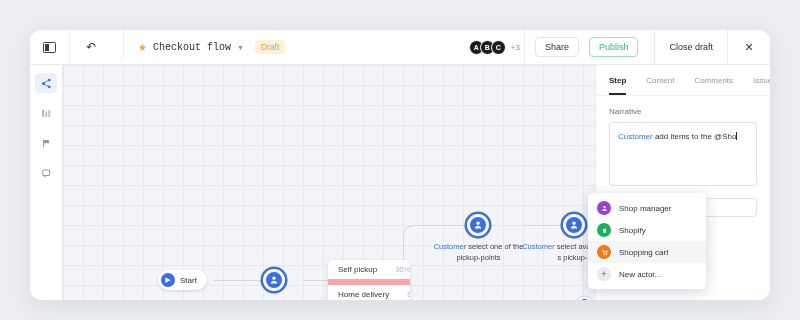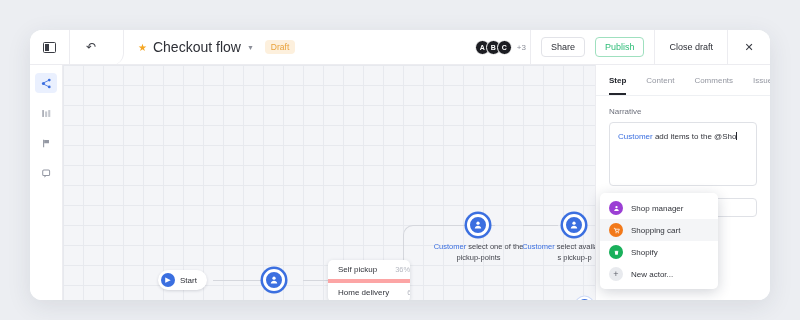--- a/index.html
+++ b/index.html
@@ -42,21 +42,21 @@
   .tab-notch {
     height: 35px; width: 12px;
     border-right: 1px solid #ececf0;
     border-radius: 0 0 14px 0;
   }
   .doc-title {
     display: flex; align-items: center; gap: 6px;
     padding-left: 14px; height: 35px;
   }
   .star { color: #f5a623; font-size: 10px; }
-  .doc-name { font-size: 14px; color: #2d2f36; }
+  .doc-name { font-size: 10px; color: #2d2f36; font-family: Liberation Mono, monospace; }
   .caret { font-size: 7px; color: #8b8e98; }
   .draft-chip {
     background: #fdf0dd; color: #e8a13a;
     font-size: 8.5px; padding: 2px 6px; border-radius: 4px;
     margin-left: 5px;
   }
   .hdr-right { margin-left: auto; display: flex; align-items: center; height: 35px; }
   .avatars { display: flex; align-items: center; padding-right: 4px; }
   .av {
     width: 15px; height: 15px; border-radius: 50%;
@@ -69,21 +69,21 @@
   .av-more { font-size: 8px; color: #8b8e98; margin-left: 5px; }
   .sep { width: 1px; height: 35px; background: #ececf0; margin: 0 0px; }
   .btn-ghost {
     font-size: 9px; color: #2d2f36;
     border: 1px solid #e2e3e8; border-radius: 4px;
     padding: 4px 9px; background: #fff; margin: 0 10px; text-align: right;
   }
   .btn-publish {
     font-size: 9px; color: #2fbd78;
     border: 1px solid #9fe0bf; border-radius: 4px;
-    padding: 4px 9px; background: #fff; margin-right: 10px;
+    padding: 4px 9px; background: #fff; margin-right: 16px;
   }
   .btn-close { font-size: 9px; color: #2d2f36; padding: 0 14px; line-height: 35px; }
   .close-x { font-size: 11px; color: #3a3c44; }
 
   
   .rail {
     position: absolute; left: 0; top: 35px;
     width: 33px; height: 235px;
     background: #fff; border-right: 1px solid #ececf0;
     padding-top: 8px;
@@ -129,21 +129,21 @@
   }
   .start-txt { font-size: 8px; color: #2d2f36; }
   .opt-card {
     position: absolute; background: #fff;
     border-radius: 5px; box-shadow: 0 1px 4px rgba(30,40,60,.14);
     overflow: hidden;
   }
   .opt-row {
     display: flex; align-items: center; justify-content: space-between;
     padding: 5px 10px; font-size: 8px; color: #32343b;
-    border-bottom: 4px solid #fca5a5;
+    border-bottom: 6px solid #fca5a5;
     gap: 18px; white-space: nowrap;
   }
   .opt-row:last-child { border-bottom: none; }
   .opt-pct { color: #b6b9c2; font-size: 7.5px; }
   .plus-node {
     position: absolute; width: 13px; height: 13px; border-radius: 50%;
     background: #3b6fe0; color: #fff; font-size: 9px; line-height: 11px;
     text-align: center;
     box-shadow: 0 0 0 2.5px #fff, 0 0 0 3.5px #cdd9f6;
   }
@@ -185,21 +185,21 @@
     width: 58px; height: 19px; border: 1px solid #dfe1e6; border-radius: 4px;
     display: flex; align-items: center; justify-content: space-between;
     padding: 0 6px; font-size: 8px; color: #32343b;
   }
 
   
   .dropdown {
     position: absolute; left: 558px; top: 163px;
     width: 118px; background: #fff;
     border-radius: 5px; box-shadow: 0 3px 14px rgba(25,35,60,.20);
-    padding: 4px 0; z-index: 40; margin-left: 12px;
+    padding: 4px 0; z-index: 40;
   }
   .dd-item {
     display: flex; align-items: center; gap: 8px;
     padding: 4px 9px; font-size: 8px; color: #32343b;
   }
   .dd-item.hl { background: #f4f5f7; }
   .dd-ico {
     width: 14px; height: 14px; border-radius: 50%;
     display: flex; align-items: center; justify-content: center;
     font-size: 7px; color: #fff;
@@ -356,38 +356,38 @@
   <div class="dropdown">
     <div class="dd-item">
       <span class="dd-ico" style="background:#9b3fd4">
         <svg width="7" height="7" viewBox="0 0 16 16">
             <circle cx="8" cy="5" r="2.6" fill="#fff"></circle>
             <path d="M2.8 13.5c.4-3 2.6-4.4 5.2-4.4s4.8 1.4 5.2 4.4z" fill="#fff"></path>
           </svg>
       </span>
       <span>Shop manager</span>
     </div>
+    <div class="dd-item">
+      <span class="dd-ico" style="background:#19b05b">
+        <svg width="7" height="7" viewBox="0 0 16 16">
+            <path d="M4 4h8l-1 9H5z" fill="#fff"></path>
+            <path d="M6 5V3.6a2 2 0 014 0V5" stroke="#19b05b" stroke-width="1.2" fill="none"></path>
+          </svg>
+      </span>
+      <span>Shopify</span>
+    </div>
     <div class="dd-item hl">
       <span class="dd-ico" style="background:#f2791a">
         <svg width="7" height="7" viewBox="0 0 16 16">
             <path d="M2 3h2.5l2 7h6l2-5H5" stroke="#fff" stroke-width="1.8" fill="none"></path>
             <circle cx="7" cy="13" r="1.3" fill="#fff"></circle>
             <circle cx="12" cy="13" r="1.3" fill="#fff"></circle>
           </svg>
       </span>
       <span>Shopping cart</span>
     </div>
     <div class="dd-item">
-      <span class="dd-ico" style="background:#19b05b">
-        <svg width="7" height="7" viewBox="0 0 16 16">
-            <path d="M4 4h8l-1 9H5z" fill="#fff"></path>
-            <path d="M6 5V3.6a2 2 0 014 0V5" stroke="#19b05b" stroke-width="1.2" fill="none"></path>
-          </svg>
-      </span>
-      <span>Shopify</span>
-    </div>
-    <div class="dd-item">
       <span class="dd-ico" style="background:#e8eaee;color:#5e616b;font-size:9px;line-height:1">+</span>
       <span>New actor...</span>
     </div>
   </div>
 
 </div>
 
 </body></html>

